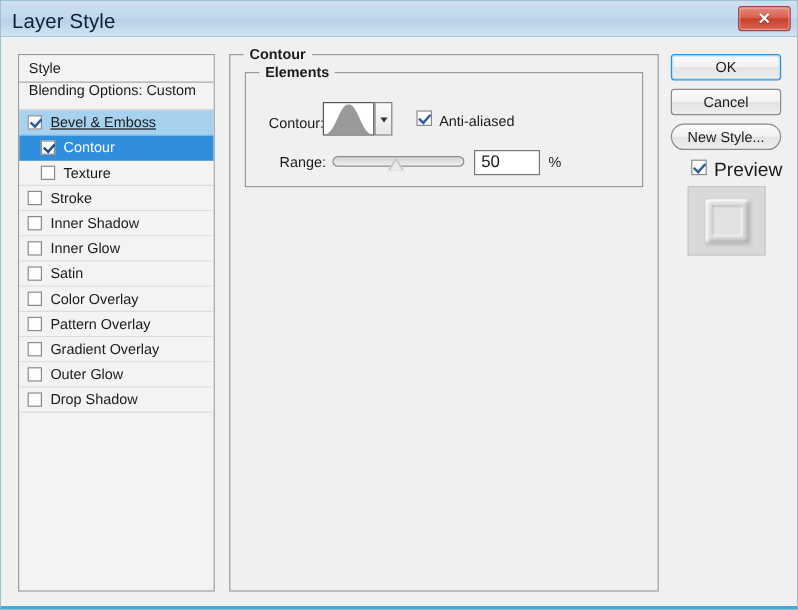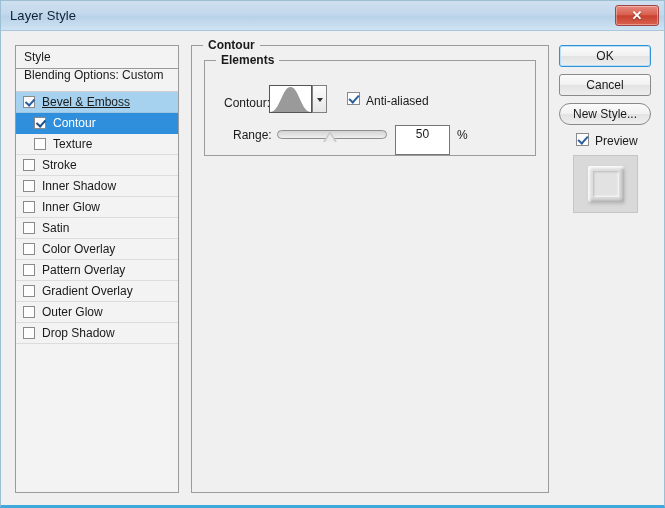--- a/index.html
+++ b/index.html
@@ -34,21 +34,21 @@
     width: 100%;
     height: 30px;
     box-sizing: border-box;
     background: linear-gradient(to bottom, #cfe0f0 0%, #c2d8ec 45%, #b9d2e9 55%, #cfe3f3 100%);
     border-bottom: 1px solid #a9c6da;
   }
   .title-text {
     position: absolute;
     left: 9px;
     top: 7px;
-    font-size: 13px;
+    font-size: 17px;
     color: #0d2233;
     letter-spacing: 0.1px;
   }
 
   .close-btn {
     position: absolute;
     right: 5px;
     top: 4px;
     width: 44px;
     height: 21px;
@@ -178,21 +178,20 @@
     left: 190px;
     top: 14px;
     width: 358px;
     height: 448px;
   }
   #elements-group {
     left: 12px;
     top: 14px;
     width: 332px;
     height: 96px;
-    text-align: center;
   }
 
   
   .field-label {
     position: absolute;
     font-size: 12px;
     color: #1a1a1a;
   }
   #contour-label { left: 19px; top: 35px; }
 
@@ -290,26 +289,26 @@
     border-left: 5px solid transparent;
     border-right: 5px solid transparent;
     border-bottom: 8px solid #ebebeb;
   }
 
   .num-field {
     position: absolute;
     left: 190px;
     top: 64px;
     width: 55px;
-    height: 30px;
+    height: 21px;
     box-sizing: border-box;
     border: 1px solid #767676;
     background: #ffffff;
     font-family: "Liberation Sans", sans-serif;
-    font-size: 12px;
+    font-size: 14px;
     color: #1a1a1a;
     padding: 0 5px;
     line-height: 17px;
     cursor: text;
   }
   #pct-label { left: 252px; top: 67px; }
 
   
   .btn {
     position: absolute;
@@ -353,21 +352,21 @@
     width: 4px;
     height: 8px;
     border: solid #2b5f9e;
     border-width: 0 2px 2px 0;
     transform: rotate(42deg);
   }
   #preview-label {
     position: absolute;
     left: 594px;
     top: 103px;
-    font-size: 12px;
+    font-size: 16px;
   }
 
   .preview-thumb {
     position: absolute;
     left: 572px;
     top: 124px;
     width: 65px;
     height: 58px;
     box-sizing: border-box;
     border: 1px solid #c6c6c6;

